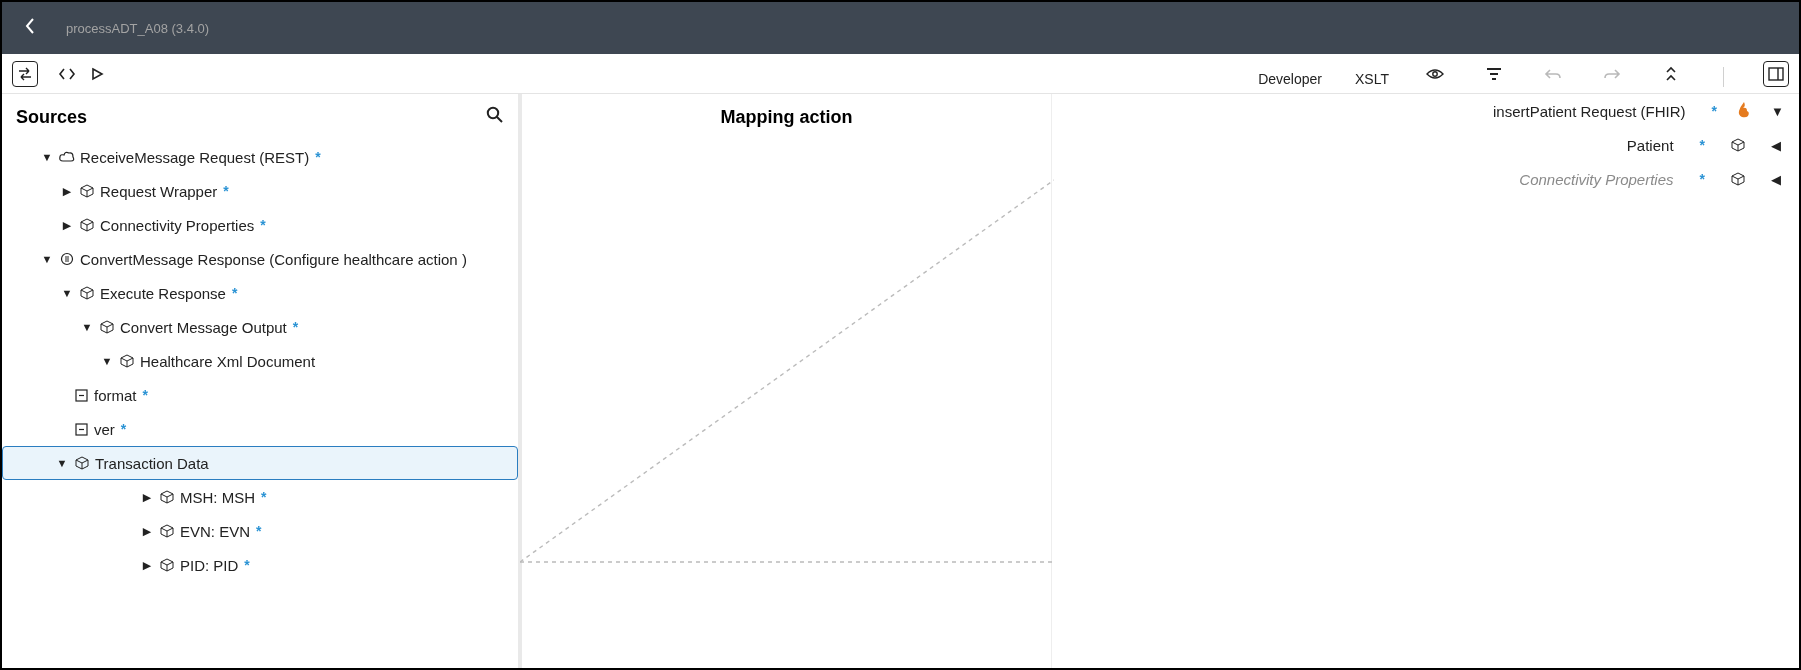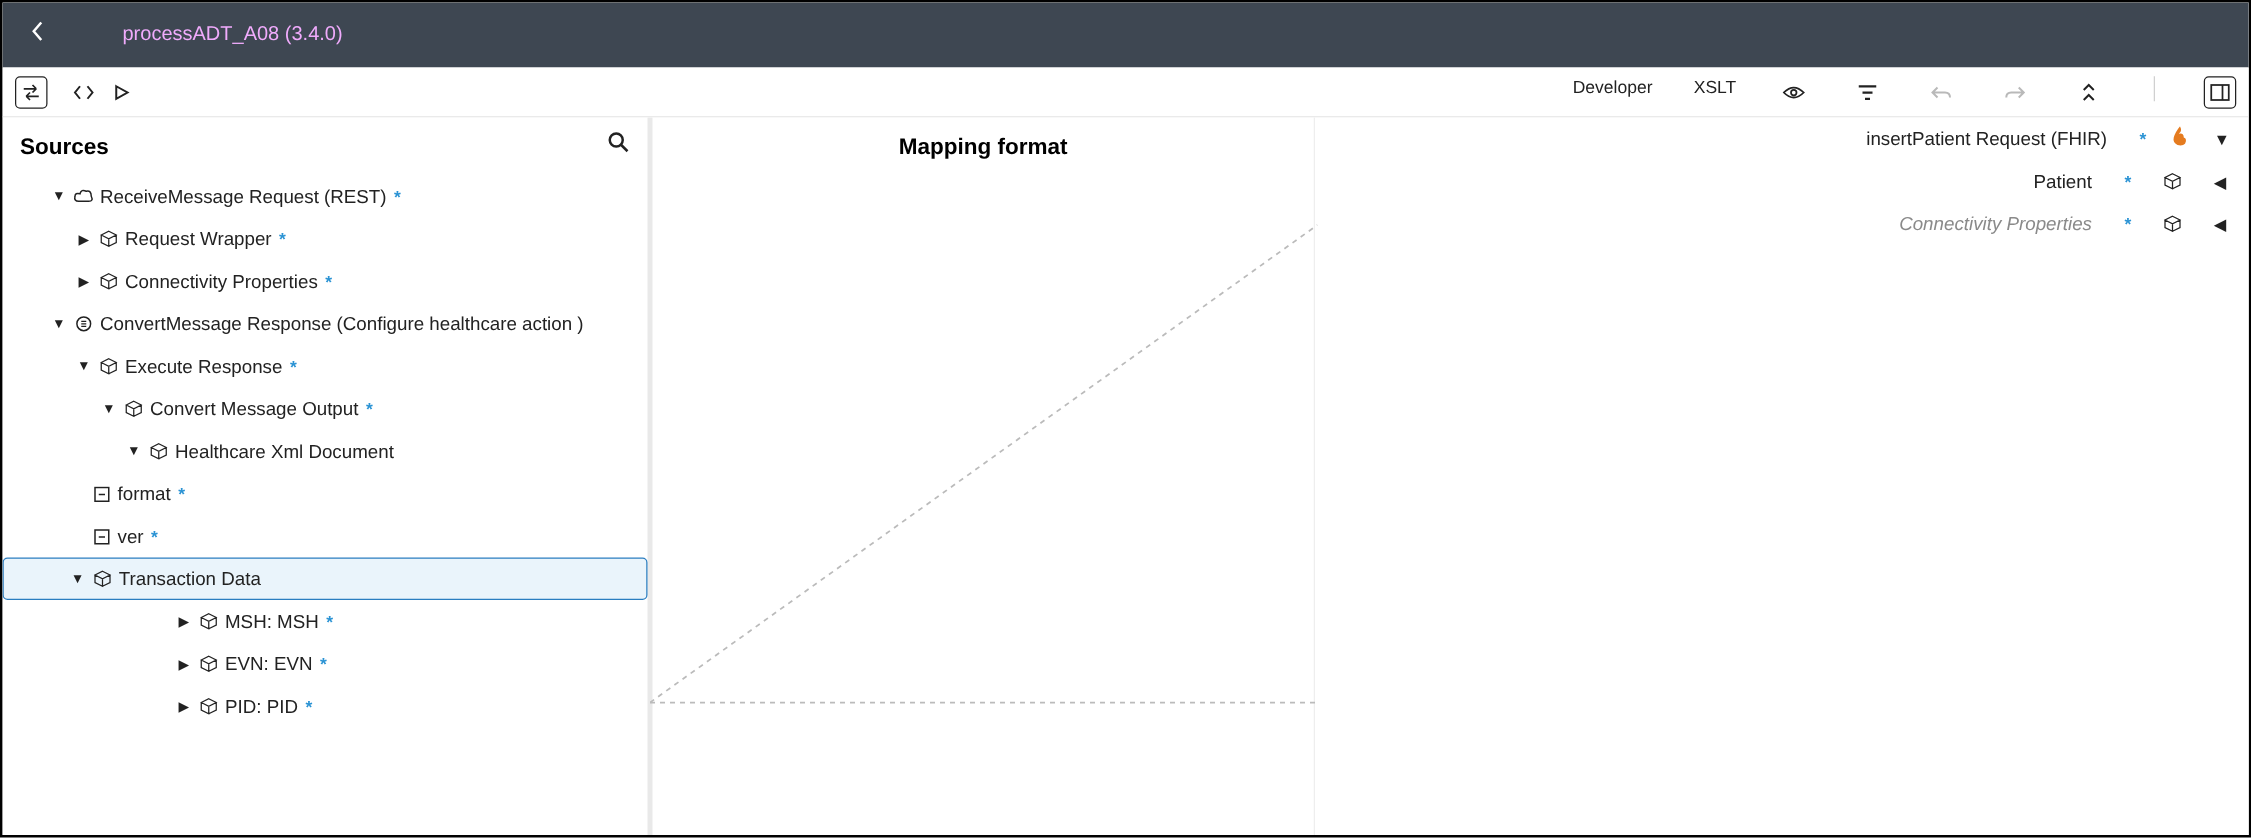--- a/index.html
+++ b/index.html
@@ -35,41 +35,41 @@
 .title {
   font-size: 22px;
   font-weight: 400;
 }
 .subtitle {
   font-size: 13px;
   color: #d7d7d7;
   margin-top: 1px;
 }
 .context {
-  margin-left: 52px;
-  font-size: 16px;
-  color: #f0abfc;
+  margin-left: 20px;
+  font-size: 13px;
+  color: #a3a3a3;
 }
 .toolbar {
   height: 40px;
   background: #ffffff;
   border-bottom: 1px solid #e4e4e4;
   display: flex;
   align-items: center;
   padding: 0 10px;
 }
 .toolbar-left {
   display: flex;
   align-items: center;
   gap: 4px;
 }
 .toolbar-right {
   margin-left: auto;
   display: flex;
-  align-items: flex-start;
+  align-items: flex-end;
   gap: 33px;
 }
 .tool-icon-btn {
   width: 26px;
   height: 26px;
   display: flex;
   align-items: center;
   justify-content: center;
   cursor: pointer;
   border-radius: 4px;
@@ -420,21 +420,21 @@
             </svg>
           </span>
         <span>PID: PID</span>
         <span class="marker">*</span>
       </div>
     </div>
   </div>
 
   <div class="panel-canvas">
     <div class="panel-header" style="width:100%;justify-content:center;">
-      <div class="panel-title">Mapping format</div>
+      <div class="panel-title">Mapping action</div>
     </div>
   </div>
 
   <div class="panel-target">
 
     <div class="target-tree">
       <div class="target-row">
         <span>insertPatient Request (FHIR)</span>
         <span class="marker">*</span>
         <span class="fire-icon">

